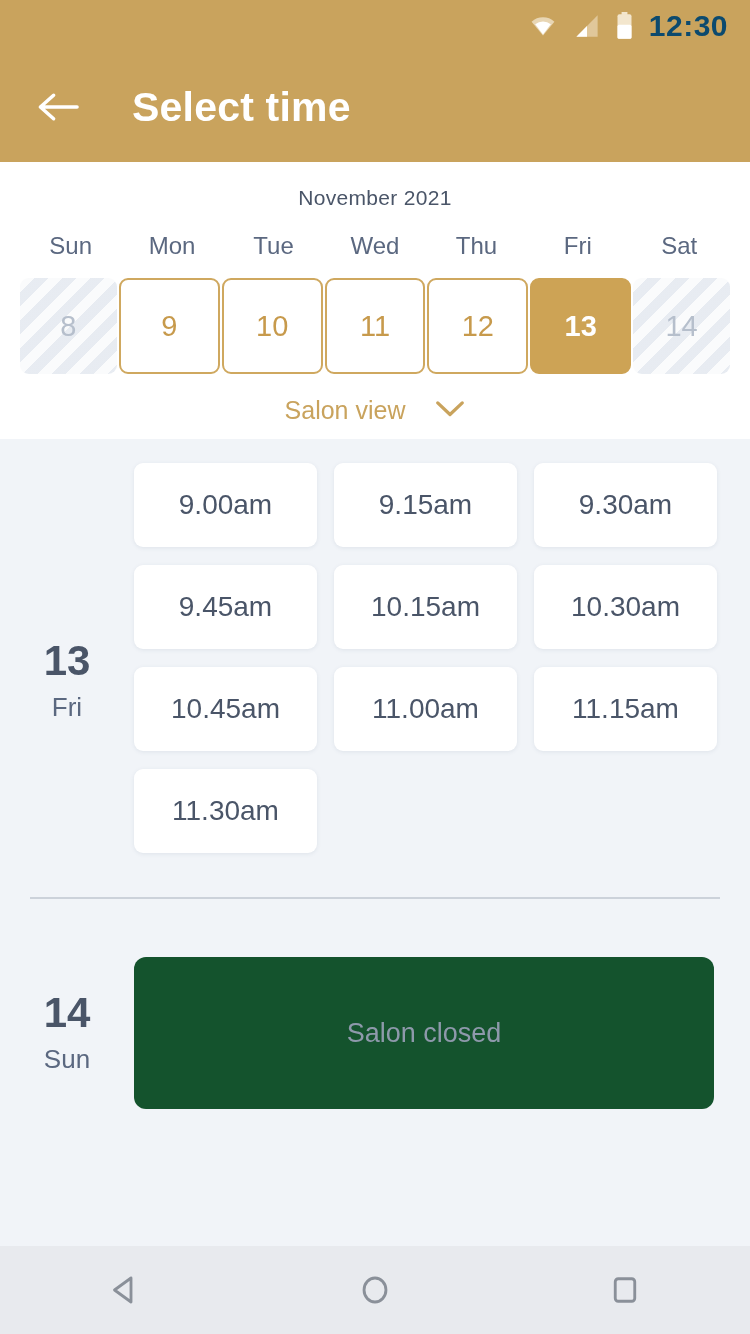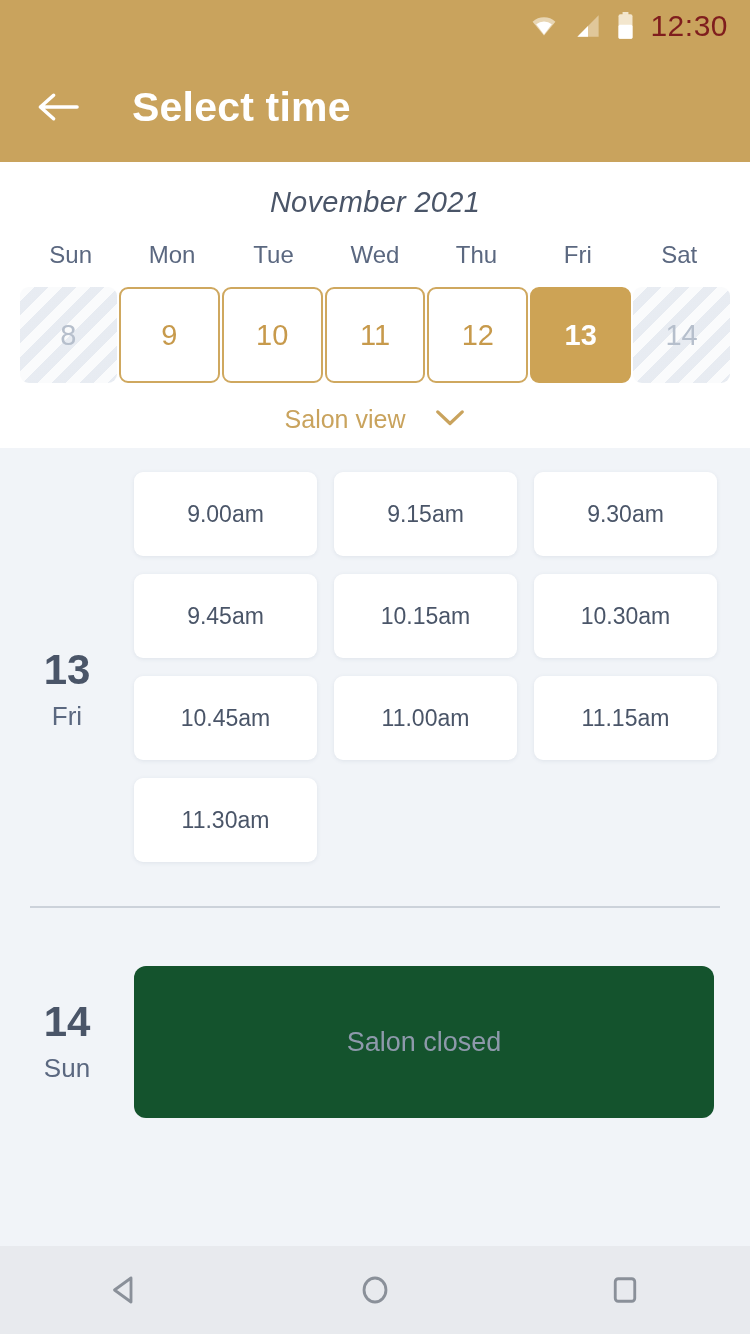--- a/index.html
+++ b/index.html
@@ -11,34 +11,34 @@
   }
   .phone { position:relative; width:750px; height:1334px; display:flex; flex-direction:column; }
 
   
   .statusbar {
     height:52px; background:#c9a35d;
     display:flex; align-items:center; justify-content:flex-end;
     padding-right:22px; gap:16px;
   }
   .sb-icon { display:flex; align-items:center; justify-content:center; }
-  .sb-time { color:#7f1d1d; font-size:30px; font-weight:normal; letter-spacing:.5px; }
+  .sb-time { color:#0c4a6e; font-size:30px; font-weight:bold; letter-spacing:.5px; }
 
   
   .appbar {
     height:110px; background:#c9a35d;
     display:flex; align-items:center; padding-left:34px; gap:50px;
   }
   .back-btn { width:48px; height:48px; display:flex; align-items:center; justify-content:center; cursor:pointer; }
   .appbar-title { color:#ffffff; font-size:41px; font-weight:bold; letter-spacing:.2px; }
 
   
   .calendar { background:#ffffff; padding-top:24px; padding-bottom:14px; }
   .cal-month {
-    text-align:center; color:#4a5568; font-size:29px; letter-spacing:.3px; padding-bottom:22px;font-style:italic;
+    text-align:center; color:#4a5568; font-size:21px; letter-spacing:.3px; padding-bottom:22px;
   }
   .cal-weekdays { display:flex; padding:0 20px; }
   .cal-weekdays > div {
     flex:1; text-align:center; color:#5b6880; font-size:24px;
   }
   .cal-days { display:flex; padding:0 20px; margin-top:18px; gap:2px; }
   .day-cell {
     flex:1; height:96px; border-radius:9px;
     display:flex; align-items:center; justify-content:center;
     font-size:29px; position:relative;
@@ -69,21 +69,21 @@
     width:134px; flex:none; display:flex; flex-direction:column;
     align-items:center; justify-content:center; padding-top:46px;
   }
   .day-label .dnum { color:#4a5568; font-size:42px; font-weight:bold; line-height:1; }
   .day-label .dname { color:#5b6880; font-size:26px; margin-top:10px; }
 
   .slots { flex:1; display:flex; flex-wrap:wrap; gap:18px 17px; padding-right:0; }
   .slot {
     width:183px; height:84px; background:#ffffff; border-radius:9px;
     display:flex; align-items:center; justify-content:center;
-    color:#4a5568; font-size:23px; cursor:pointer;
+    color:#4a5568; font-size:28px; cursor:pointer;
     box-shadow:0 1px 4px rgba(70,90,120,0.10);
   }
 
   .divider { height:2px; background:#ccd2da; margin:44px 30px 0 30px; }
 
   .closed-card {
     flex:1; height:152px; background:#14532d; border-radius:12px;
     display:flex; align-items:center; justify-content:center;
     color:#8e99ab; font-size:27px; margin-right:36px;
   }

